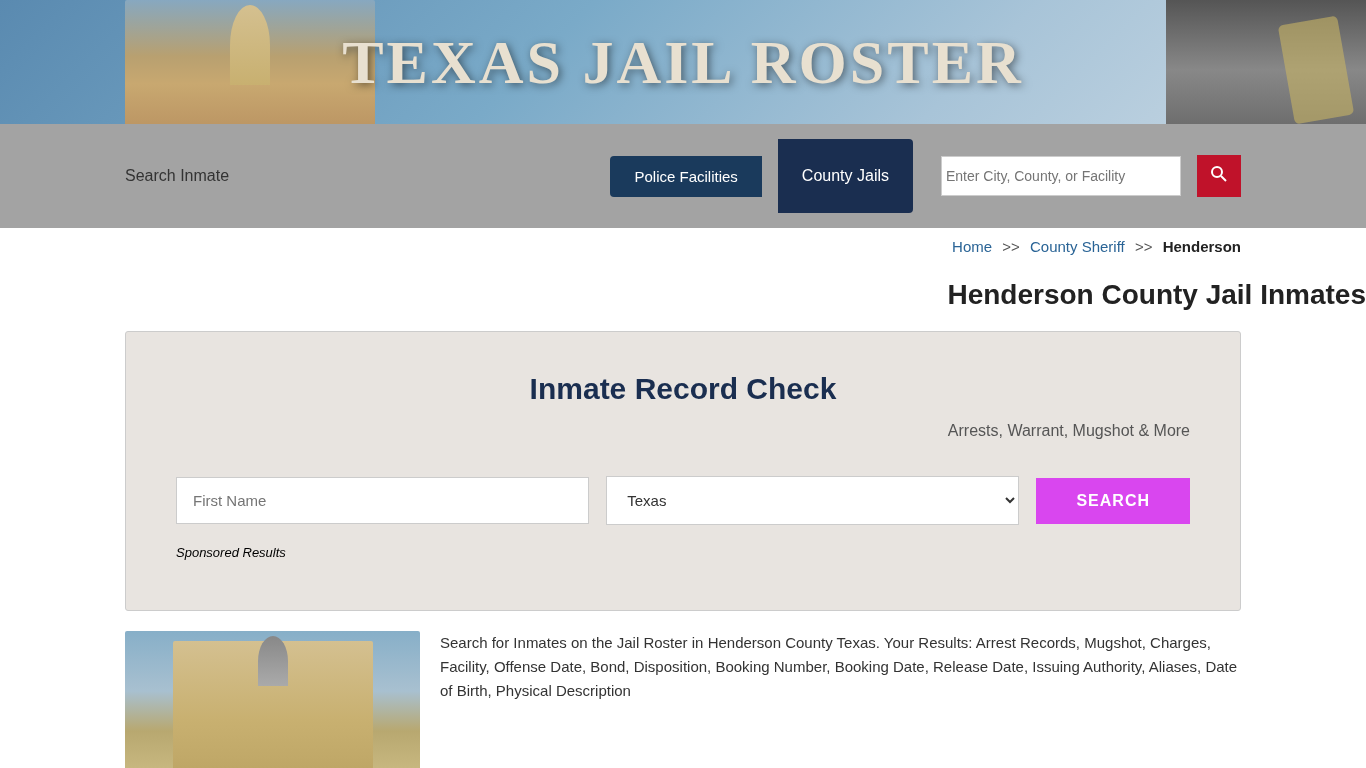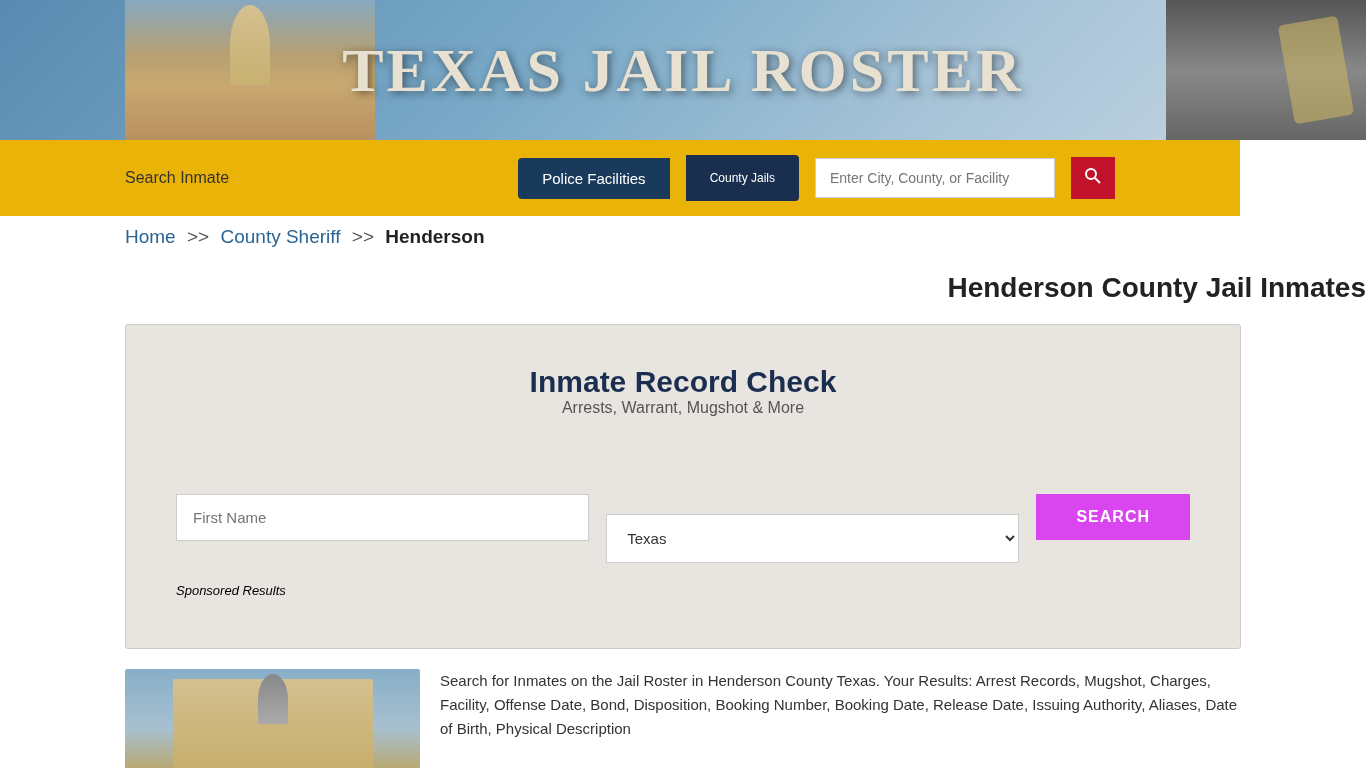--- a/index.html
+++ b/index.html
@@ -1,21 +1,21 @@
 <!DOCTYPE html>
 <html><head>
   <meta charset="utf-8">
   <style>
     * { margin: 0; padding: 0; box-sizing: border-box; }
     body { font-family: Arial, sans-serif; background: #fff; width: 1366px; min-height: 768px; overflow-x: hidden; }
 
     
     #header-banner {
       width: 1366px;
-      height: 140px;
+      height: 124px;
       background: linear-gradient(135deg, #5a8ab0 0%, #7aaac8 40%, #a8c4d8 70%, #c8d8e4 100%);
       position: relative;
       overflow: hidden;
       display: flex;
       align-items: center;
       justify-content: center;
     }
     #header-banner .capitol-img {
       position: absolute;
       left: 125px;
@@ -63,26 +63,26 @@
       font-weight: bold;
       font-family: Georgia, serif;
       letter-spacing: 3px;
       text-shadow: 2px 2px 8px rgba(0,0,0,0.5);
       z-index: 2;
       text-transform: uppercase;
     }
 
     
     #nav-bar {
-      width: 1240px;
+      width: 1366px;
       padding: 15px 125px;
       display: flex;
       align-items: center;
       justify-content: space-between;
-      background: #eab308;
+      background: #a3a3a3;
     }
     #nav-bar .search-inmate-label {
       font-size: 16px;
       color: #333;
     }
     #nav-bar .nav-right {
       display: flex;
       align-items: center;
       gap: 16px;
     }
@@ -91,49 +91,50 @@
       color: #fff;
       padding: 12px 24px;
       border: none;
       cursor: pointer;
       font-size: 15px;
       border-radius: 4px 0 0 4px;
     }
     #nav-bar .btn-county {
       background: #1a2e50;
       color: #fff;
-      padding: 16px 24px;
+      padding: 28px 24px;
       border: none;
       cursor: pointer;
-      font-size: 12px;
+      font-size: 16px;
       border-radius: 0 4px 4px 0;
     }
     #nav-bar .facility-search-input {
       width: 240px;
-      padding: 11px 14px;
+      padding: 11px 4px;
       border: 1px solid #ccc;
       font-size: 14px;
       color: #999;
       outline: none;
-      margin-left: 0;
+      margin-left: 12px;
     }
     #nav-bar .search-icon-btn {
       background: #c0122a;
       border: none;
       padding: 11px 14px;
       cursor: pointer;
       color: #fff;
       font-size: 16px;
     }
 
     
     #breadcrumb {
       padding: 10px 125px 16px;
-      font-size: 19px;
+      font-size: 15px;
       color: #333;
+      text-align: right;
     }
     #breadcrumb a {
       color: #2a6496;
       text-decoration: none;
     }
     #breadcrumb .separator {
       margin: 0 6px;
       color: #555;
     }
     #breadcrumb .current {
@@ -158,27 +159,27 @@
       background: #e8e4e0;
       border: 1px solid #ccc;
       padding: 40px 50px 50px;
       border-radius: 3px;
     }
     #search-box .record-check-title {
       text-align: center;
       font-size: 30px;
       font-weight: bold;
       color: #1a2e50;
-      margin-bottom: 0;
+      margin-bottom: 16px;
     }
     #search-box .record-check-subtitle {
-      text-align: center;
+      text-align: right;
       font-size: 16px;
       color: #555;
-      margin-bottom: 54px;
+      margin-bottom: 36px;
     }
     #search-box .search-fields {
       display: flex;
       gap: 17px;
       align-items: center;
     }
     #search-box .search-fields input {
       flex: 1;
       padding: 14px 16px;
       border: 1px solid #ccc;
@@ -189,21 +190,20 @@
     }
     #search-box .search-fields select {
       flex: 1;
       padding: 14px 16px;
       border: 1px solid #ccc;
       font-size: 15px;
       color: #333;
       outline: none;
       background: #fff;
       appearance: auto;
-      margin-top: 43px;
     }
     #search-box .search-btn {
       background: #d946ef;
       color: #fff;
       border: none;
       padding: 14px 40px;
       font-size: 16px;
       font-weight: bold;
       letter-spacing: 1px;
       cursor: pointer;

